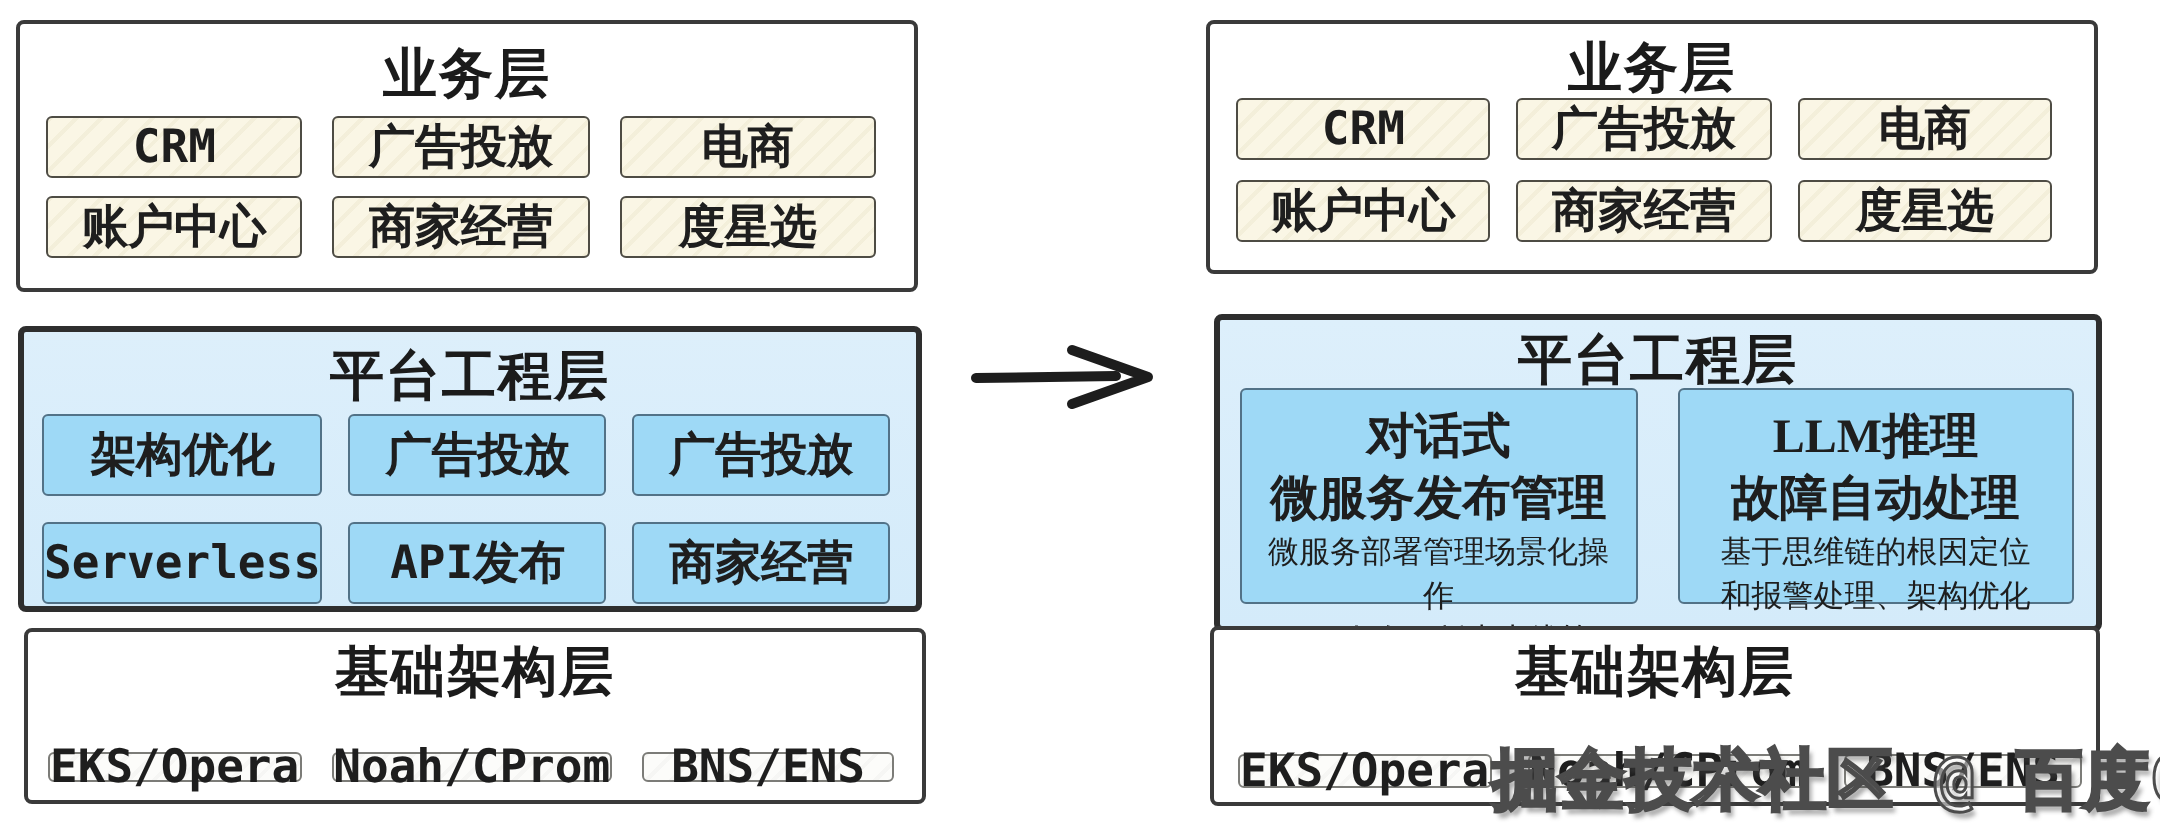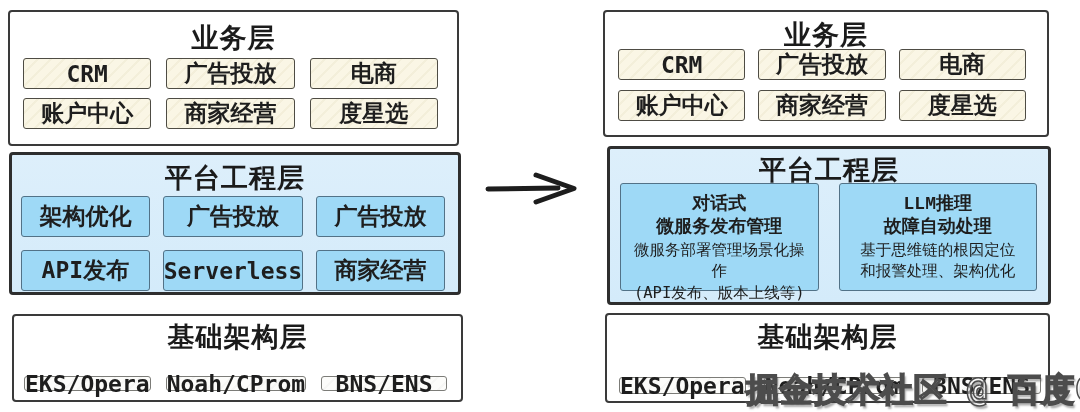--- a/index.html
+++ b/index.html
@@ -22,20 +22,21 @@
     position: absolute;
     box-sizing: border-box;
     border: 2px solid #3a3a3a;
     border-radius: 4px;
     background: #ffffff;
   }
   .layer.blue {
     background: linear-gradient(180deg, #ddeffb 0%, #d4ebfa 100%);
     border-width: 3px;
     border-color: #2e2e2e;
+    margin-top: 11px;
   }
   .layer-title {
     position: absolute;
     left: 0;
     right: 0;
     text-align: center;
     font-weight: 700;
     font-size: 27px;
     line-height: 1.15;
     color: #1b1b1b;
@@ -86,24 +87,24 @@
     border: 1.5px solid #527287;
     border-radius: 3px;
     display: flex;
     flex-direction: column;
     justify-content: space-between;
     padding: 9px 6px 8px 6px;
     text-align: center;
   }
   .card-title {
     font-weight: 700;
-    font-size: 18px;
+    font-size: 24px;
     line-height: 1.3;
     white-space: pre-line;
-    font-family: Liberation Mono, monospace;
+    font-family: Liberation Serif, serif;
   }
   .card-desc {
     font-weight: 400;
     font-size: 15.5px;
     line-height: 1.4;
     white-space: pre-line;
     font-family: "DejaVu Sans Mono", "DejaVu Sans", sans-serif;
   }
   .arrow {
     position: absolute;
@@ -150,22 +151,22 @@
       <div class="chip cream">度星选</div>
     </div>
   </section>
 
   <section class="layer blue" style="left:9px; top:152px; width:452px; height:143px;">
     <div class="layer-title" style="top:7px;">平台工程层</div>
     <div class="chip-grid" id="before-platform-grid">
       <div class="chip skyblue">架构优化</div>
       <div class="chip skyblue">广告投放</div>
       <div class="chip skyblue">广告投放</div>
+      <div class="chip skyblue">Serverless</div>
       <div class="chip skyblue">API发布</div>
-      <div class="chip skyblue">Serverless</div>
       <div class="chip skyblue">商家经营</div>
     </div>
   </section>
 
   <section class="layer" style="left:12px; top:314px; width:451px; height:88px;">
     <div class="layer-title" style="top:5px;">基础架构层</div>
     <div class="chip-grid" id="before-infra-grid">
       <div class="chip white">EKS/Opera</div>
       <div class="chip white">Noah/CProm</div>
       <div class="chip white">BNS/ENS</div>

